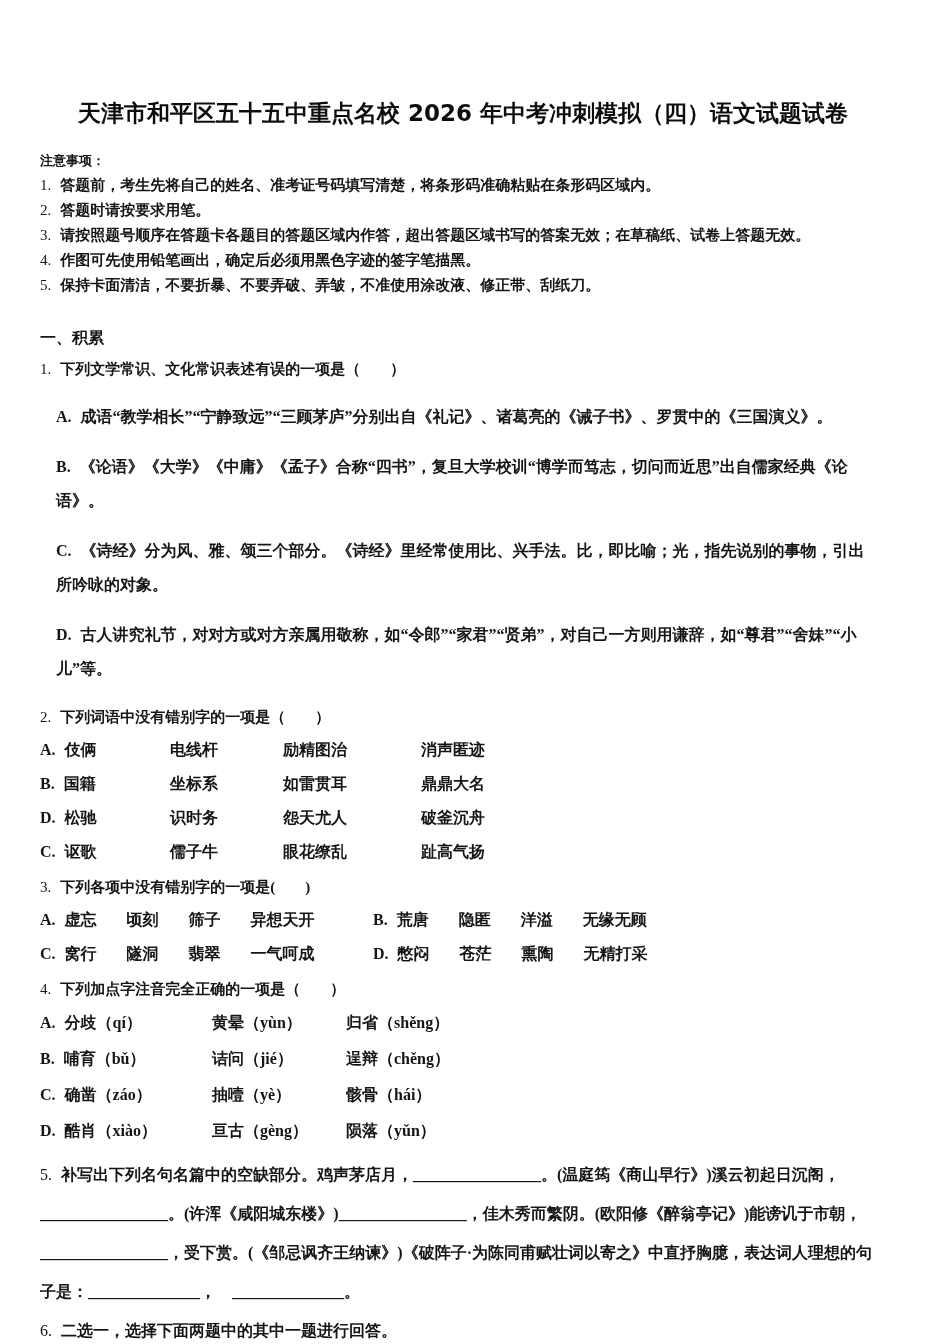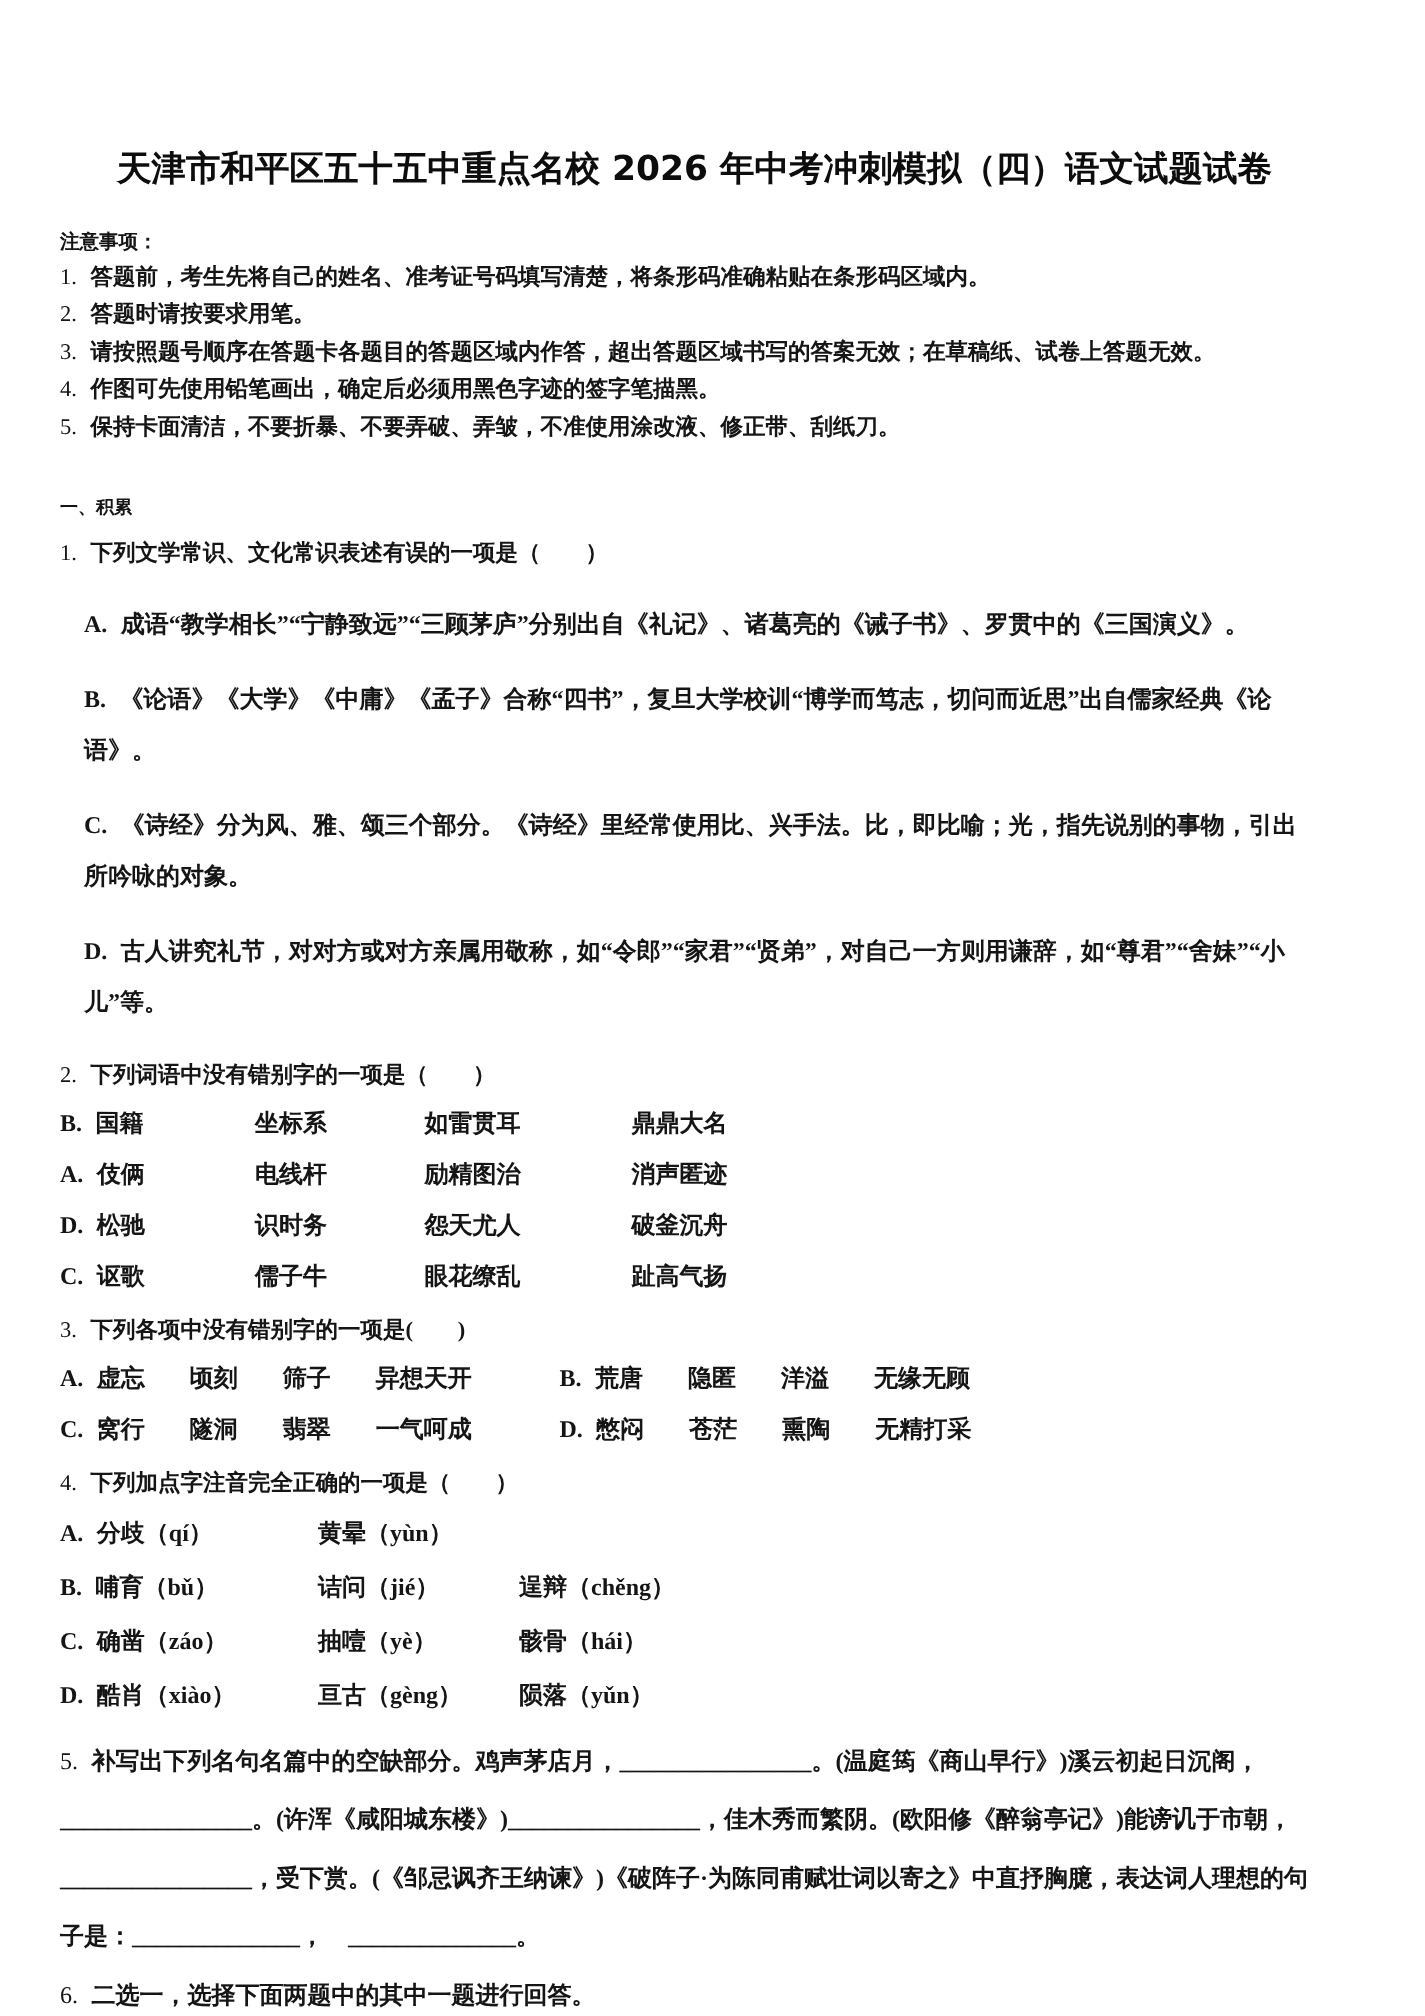--- a/index.html
+++ b/index.html
@@ -46,21 +46,21 @@
     font-weight: 400;
     margin-right: 9px;
   }
   .letter {
     font-family: "Liberation Serif", serif;
     font-weight: 700;
     margin-right: 9px;
   }
   .section-head {
     margin: 27px 0 0 0;
-    font-size: 12px;
+    font-size: 16px;
     line-height: 26px;
     font-weight: 700;
   }
   .stem {
     margin: 3px 0 1px 0;
     font-size: 15px;
     line-height: 30px;
   }
   .opt-par {
     margin: 16px;
@@ -123,32 +123,32 @@
     <p class="stem"><span class="num">1.</span><span>下列文学常识、文化常识表述有误的一项是（　　）</span></p>
     <p class="opt-par"><span class="letter">A.</span><span>成语“教学相长”“宁静致远”“三顾茅庐”分别出自《礼记》、诸葛亮的《诫子书》、罗贯中的《三国演义》。</span></p>
     <p class="opt-par"><span class="letter">B.</span><span>《论语》《大学》《中庸》《孟子》合称“四书”，复旦大学校训“博学而笃志，切问而近思”出自儒家经典《论语》。</span></p>
     <p class="opt-par"><span class="letter">C.</span><span>《诗经》分为风、雅、颂三个部分。《诗经》里经常使用比、兴手法。比，即比喻；光，指先说别的事物，引出所吟咏的对象。</span></p>
     <p class="opt-par"><span class="letter">D.</span><span>古人讲究礼节，对对方或对方亲属用敬称，如“令郎”“家君”“贤弟”，对自己一方则用谦辞，如“尊君”“舍妹”“小儿”等。</span></p>
   </div>
 
   <div>
     <p class="stem"><span class="num">2.</span><span>下列词语中没有错别字的一项是（　　）</span></p>
     <div class="row4">
+      <span><span class="letter">A.</span><span>伎俩</span></span>
+      <span>电线杆</span>
+      <span>励精图治</span>
+      <span>消声匿迹</span>
+    </div>
+    <div class="row4">
       <span><span class="letter">B.</span><span>国籍</span></span>
       <span>坐标系</span>
       <span>如雷贯耳</span>
       <span>鼎鼎大名</span>
     </div>
     <div class="row4">
-      <span><span class="letter">A.</span><span>伎俩</span></span>
-      <span>电线杆</span>
-      <span>励精图治</span>
-      <span>消声匿迹</span>
-    </div>
-    <div class="row4">
       <span><span class="letter">D.</span><span>松驰</span></span>
       <span>识时务</span>
       <span>怨天尤人</span>
       <span>破釜沉舟</span>
     </div>
     <div class="row4">
       <span><span class="letter">C.</span><span>讴歌</span></span>
       <span>儒子牛</span>
       <span>眼花缭乱</span>
       <span>趾高气扬</span>
@@ -197,20 +197,21 @@
         <span>无精打采</span>
       </span>
     </div>
   </div>
 
   <div>
     <p class="stem"><span class="num">4.</span><span>下列加点字注音完全正确的一项是（　　）</span></p>
     <div class="row3">
       <span><span class="letter">A.</span><span>分歧（qí）</span></span>
       <span>黄晕（yùn）</span>
+      <span>归省（shěng）</span>
     </div>
     <div class="row3">
       <span><span class="letter">B.</span><span>哺育（bǔ）</span></span>
       <span>诘问（jié）</span>
       <span>逞辩（chěng）</span>
     </div>
     <div class="row3">
       <span><span class="letter">C.</span><span>确凿（záo）</span></span>
       <span>抽噎（yè）</span>
       <span>骸骨（hái）</span>

